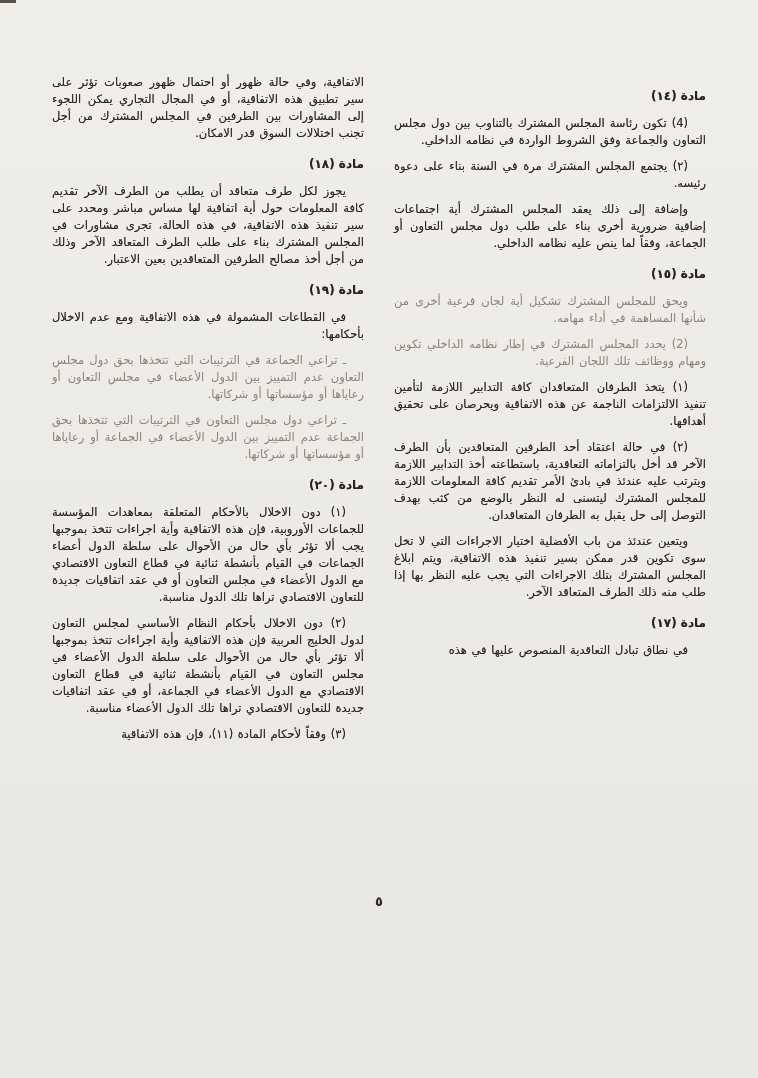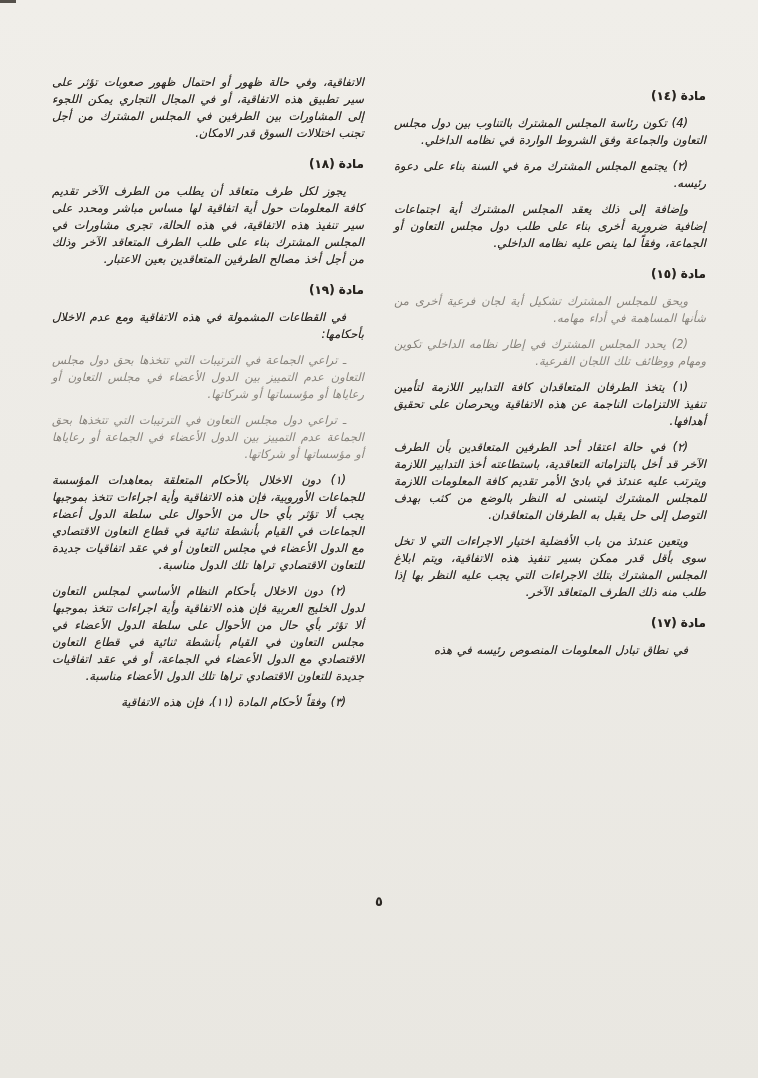--- a/index.html
+++ b/index.html
@@ -30,21 +30,20 @@
   .col { width:312px; }
   .para {
     font-size:11.5px;
     line-height:17px;
     text-align:justify;
     text-indent:18px;
     margin-bottom:9px;
     color:#2b2722;
     word-spacing:1px;
     text-shadow:0 0 0.4px rgba(43,39,34,.55);
-    font-style:italic;
   }
   .para.flush { text-indent:0; }
   .heading {
     font-size:12px;
     font-weight:bold;
     text-align:right;
     margin:15px 0 12px 0;
     color:#27231e;
     text-shadow:0 0 0.4px rgba(43,39,34,.55);
   }
@@ -74,33 +73,34 @@
     <section class="col">
       <h3 class="heading">مادة (١٤)</h3>
       <p class="para">(4) تكون رئاسة المجلس المشترك بالتناوب بين دول مجلس التعاون والجماعة وفق الشروط الواردة في نظامه الداخلي.</p>
       <p class="para">(٢) يجتمع المجلس المشترك مرة في السنة بناء على دعوة رئيسه.</p>
       <p class="para">وإضافة إلى ذلك يعقد المجلس المشترك أية اجتماعات إضافية ضرورية أخرى بناء على طلب دول مجلس التعاون أو الجماعة، وفقاً لما ينص عليه نظامه الداخلي.</p>
       <h3 class="heading">مادة (١٥)</h3>
       <p class="para faint">ويحق للمجلس المشترك تشكيل أية لجان فرعية أخرى من شأنها المساهمة في أداء مهامه.</p>
       <p class="para faint">(2) يحدد المجلس المشترك في إطار نظامه الداخلي تكوين ومهام ووظائف تلك اللجان الفرعية.</p>
       <p class="para">(١) يتخذ الطرفان المتعاقدان كافة التدابير اللازمة لتأمين تنفيذ الالتزامات الناجمة عن هذه الاتفاقية ويحرصان على تحقيق أهدافها.</p>
       <p class="para">(٢) في حالة اعتقاد أحد الطرفين المتعاقدين بأن الطرف الآخر قد أخل بالتزاماته التعاقدية، باستطاعته أخذ التدابير اللازمة ويترتب عليه عندئذ في بادئ الأمر تقديم كافة المعلومات اللازمة للمجلس المشترك ليتسنى له النظر بالوضع من كثب بهدف التوصل إلى حل يقبل به الطرفان المتعاقدان.</p>
-      <p class="para">ويتعين عندئذ من باب الأفضلية اختيار الاجراءات التي لا تخل سوى بأقل قدر ممكن بسير تنفيذ هذه الاتفاقية، ويتم ابلاغ المجلس المشترك بتلك الاجراءات التي يجب عليه النظر بها إذا طلب منه ذلك الطرف المتعاقد الآخر.</p>
+      <p class="para">ويتعين عندئذ من باب الأفضلية اختيار الاجراءات التي لا تخل سوى تكوين قدر ممكن بسير تنفيذ هذه الاتفاقية، ويتم ابلاغ المجلس المشترك بتلك الاجراءات التي يجب عليه النظر بها إذا طلب منه ذلك الطرف المتعاقد الآخر.</p>
       <h3 class="heading">مادة (١٧)</h3>
-      <p class="para">في نطاق تبادل المعلومات المنصوص رئيسه في هذه</p>
+      <p class="para">في نطاق تبادل التعاقدية المنصوص عليها في هذه</p>
     </section>
 
     <section class="col">
       <p class="para flush">الاتفاقية، وفي حالة ظهور أو احتمال ظهور صعوبات تؤثر على سير تطبيق هذه الاتفاقية، أو في المجال التجاري يمكن اللجوء إلى المشاورات بين الطرفين في المجلس المشترك من أجل تجنب اختلالات السوق قدر الامكان.</p>
       <h3 class="heading">مادة (١٨)</h3>
       <p class="para">يجوز لكل طرف متعاقد أن يطلب من الطرف الآخر تقديم كافة المعلومات حول أية اتفاقية لها مساس مباشر ومحدد على سير تنفيذ هذه الاتفاقية، في هذه الحالة، تجرى مشاورات في المجلس المشترك بناء على طلب الطرف المتعاقد الآخر وذلك من أجل أخذ مصالح الطرفين المتعاقدين بعين الاعتبار.</p>
       <h3 class="heading">مادة (١٩)</h3>
       <p class="para">في القطاعات المشمولة في هذه الاتفاقية ومع عدم الاخلال بأحكامها:</p>
       <p class="para faint">ـ تراعي الجماعة في الترتيبات التي تتخذها بحق دول مجلس التعاون عدم التمييز بين الدول الأعضاء في مجلس التعاون أو رعاياها أو مؤسساتها أو شركاتها.</p>
       <p class="para faint">ـ تراعي دول مجلس التعاون في الترتيبات التي تتخذها بحق الجماعة عدم التمييز بين الدول الأعضاء في الجماعة أو رعاياها أو مؤسساتها أو شركاتها.</p>
+      <h3 class="heading">مادة (٢٠)</h3>
       <p class="para">(١) دون الاخلال بالأحكام المتعلقة بمعاهدات المؤسسة للجماعات الأوروبية، فإن هذه الاتفاقية وأية اجراءات تتخذ بموجبها يجب ألا تؤثر بأي حال من الأحوال على سلطة الدول أعضاء الجماعات في القيام بأنشطة ثنائية في قطاع التعاون الاقتصادي مع الدول الأعضاء في مجلس التعاون أو في عقد اتفاقيات جديدة للتعاون الاقتصادي تراها تلك الدول مناسبة.</p>
       <p class="para">(٢) دون الاخلال بأحكام النظام الأساسي لمجلس التعاون لدول الخليج العربية فإن هذه الاتفاقية وأية اجراءات تتخذ بموجبها ألا تؤثر بأي حال من الأحوال على سلطة الدول الأعضاء في مجلس التعاون في القيام بأنشطة ثنائية في قطاع التعاون الاقتصادي مع الدول الأعضاء في الجماعة، أو في عقد اتفاقيات جديدة للتعاون الاقتصادي تراها تلك الدول الأعضاء مناسبة.</p>
       <p class="para">(٣) وفقاً لأحكام المادة (١١)، فإن هذه الاتفاقية</p>
     </section>
 
   </main>
 
   <div class="page-number">٥</div>
 </div>
 

